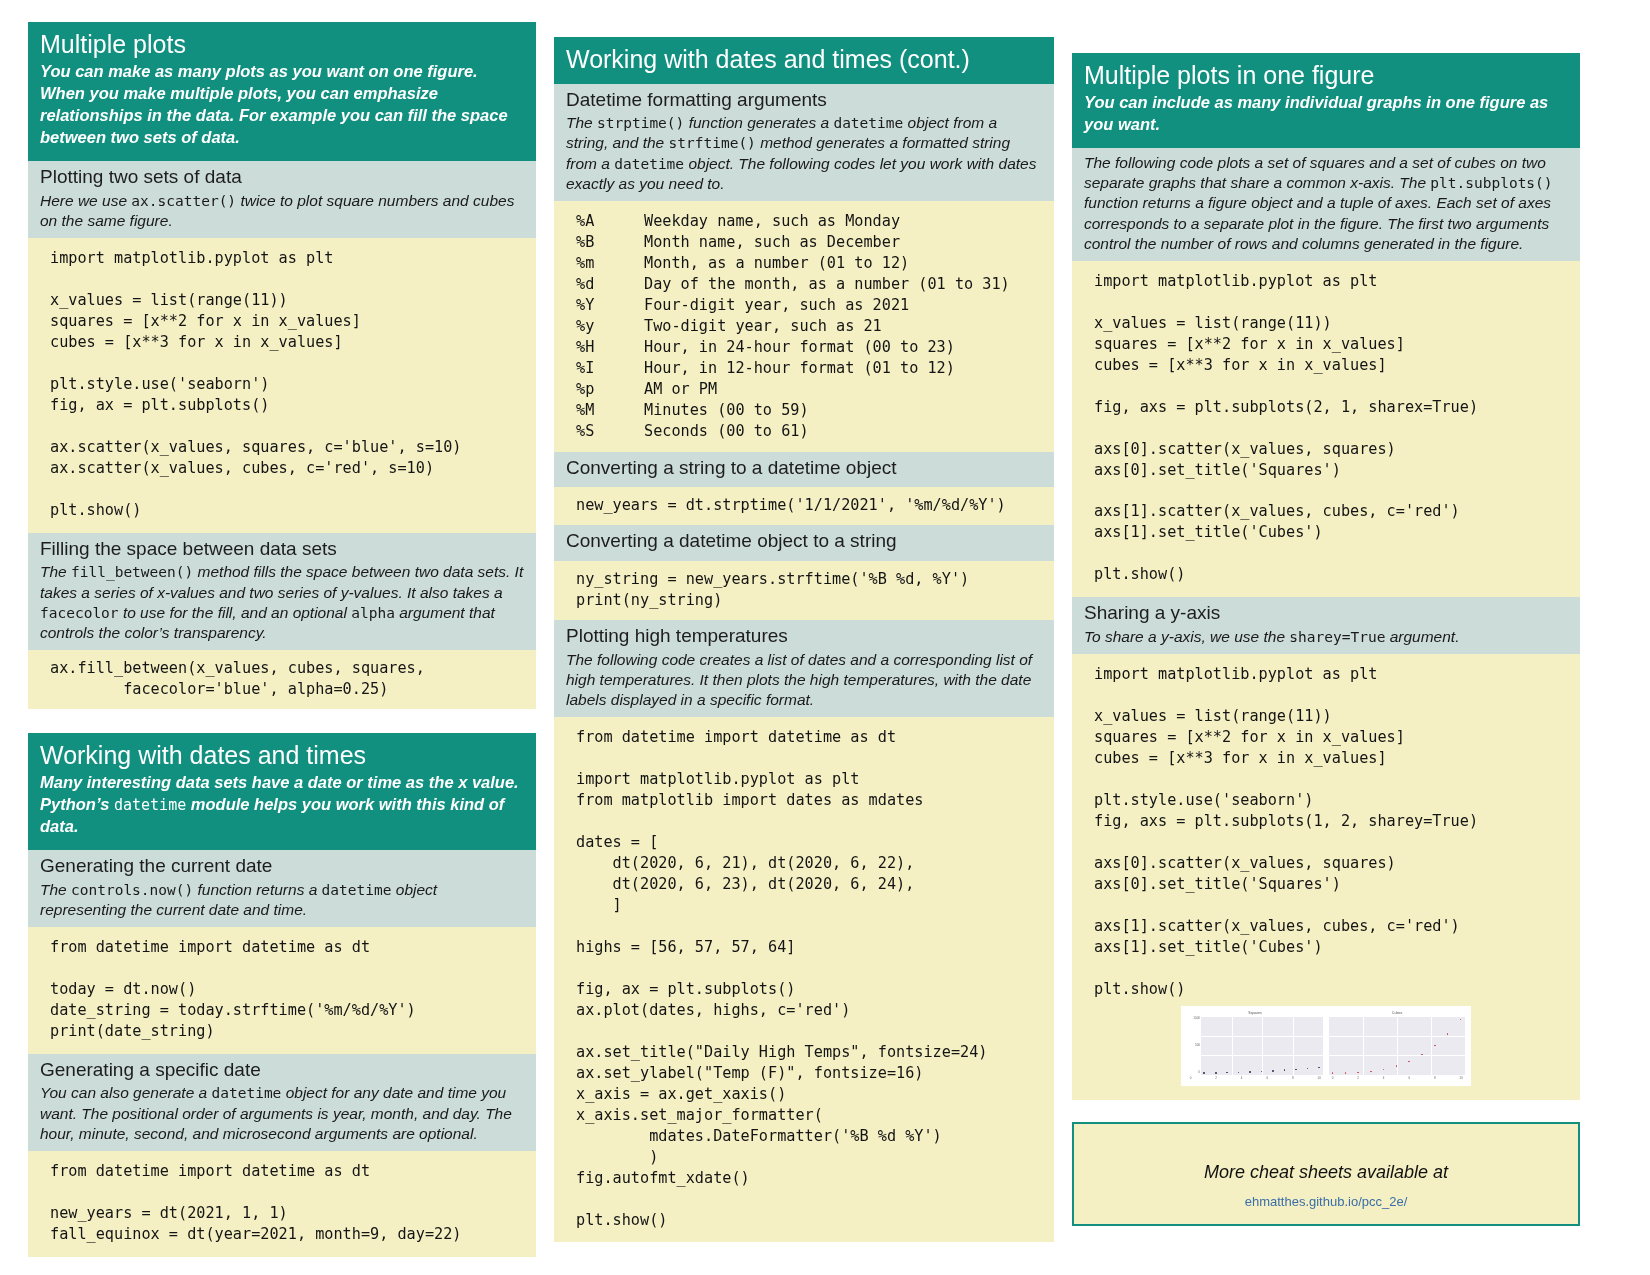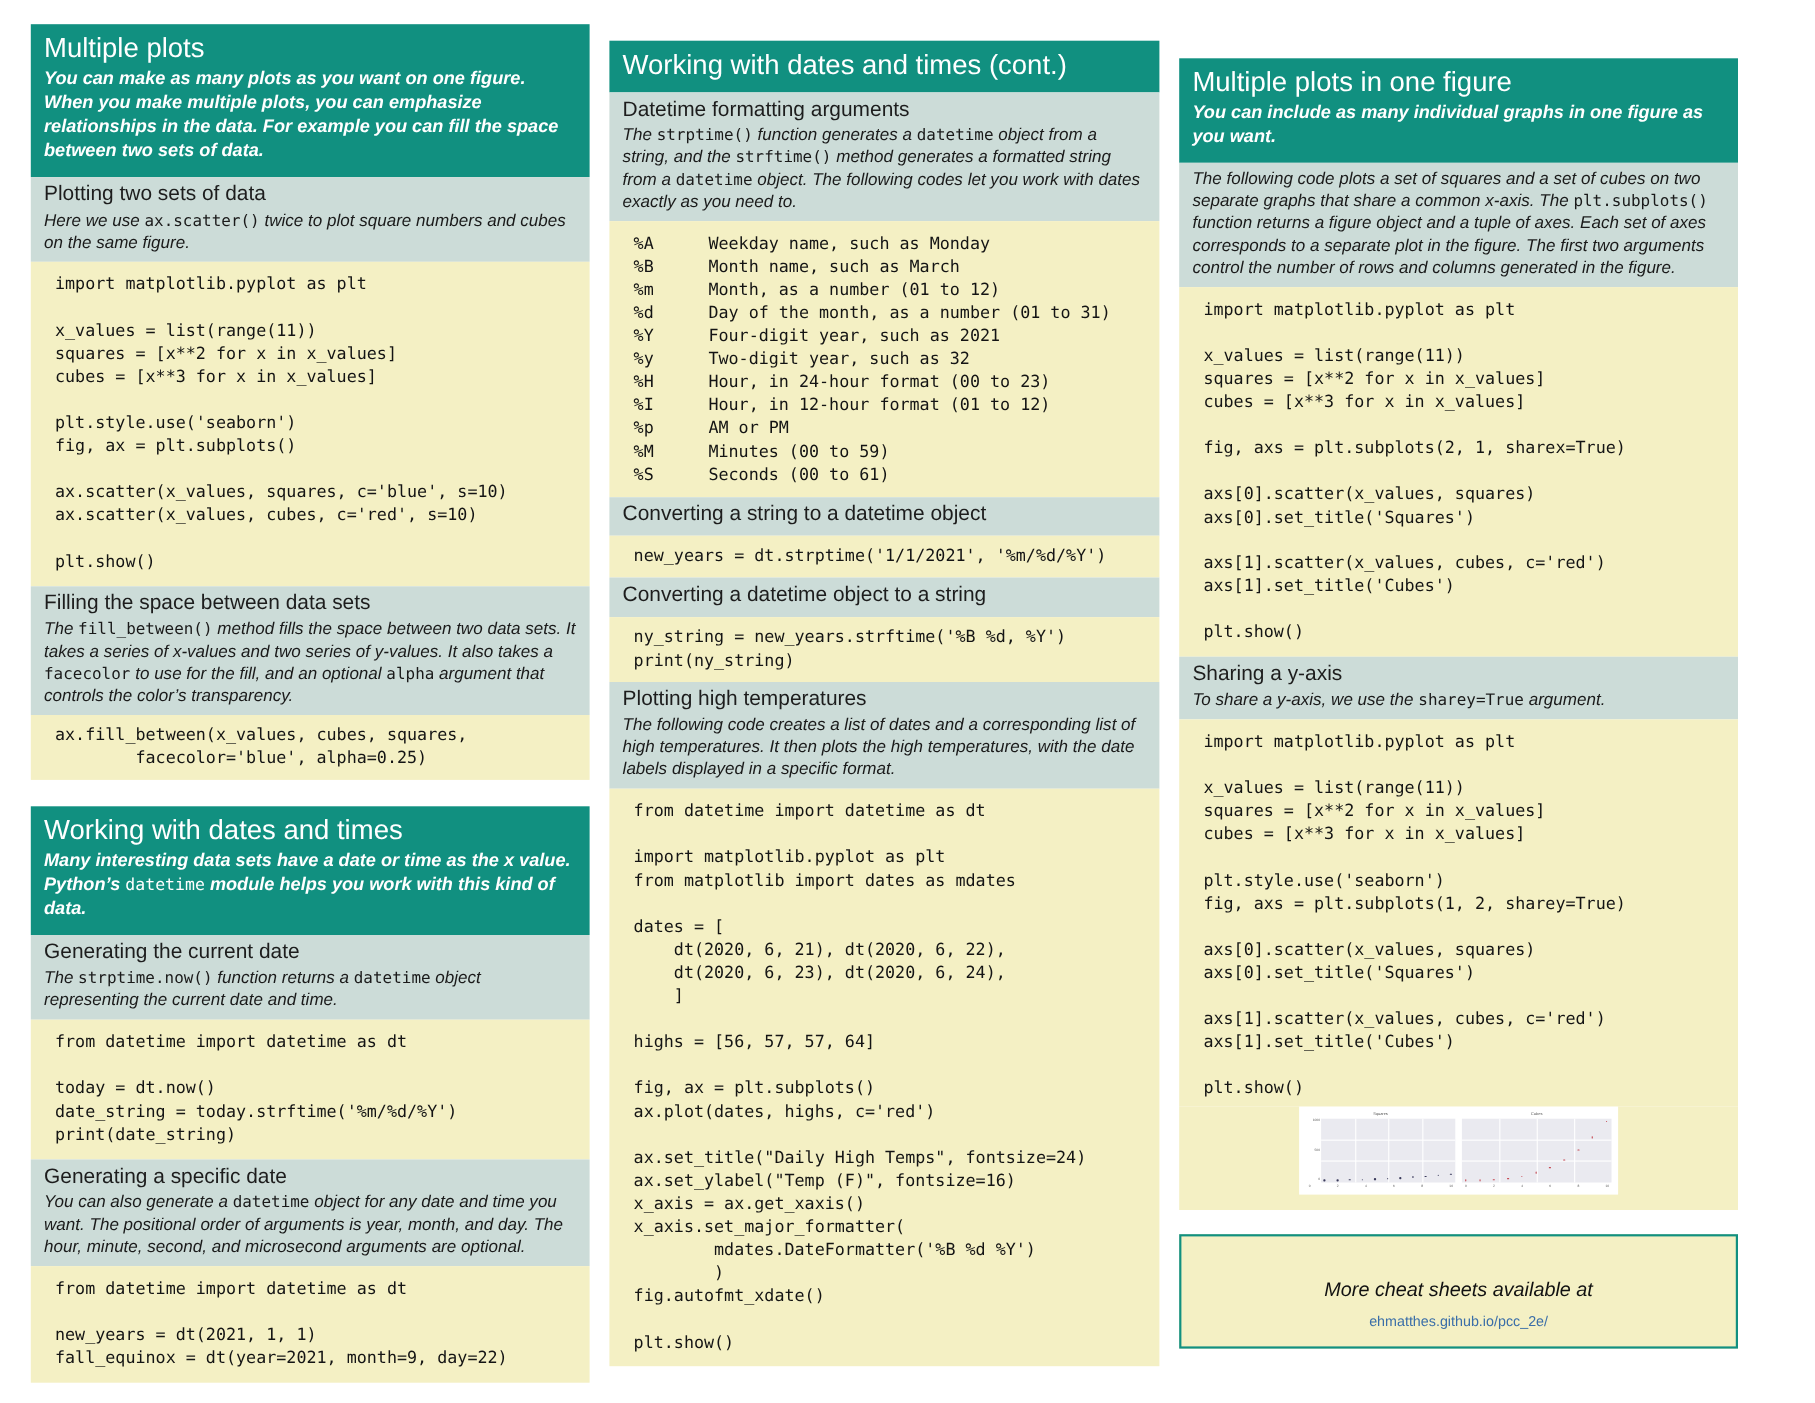--- a/index.html
+++ b/index.html
@@ -178,21 +178,21 @@
     </div>
 
     <div class="group">
       <div class="hdr">
         <div class="hdr-title">Working with dates and times</div>
         <div class="hdr-desc"><span>Many interesting data sets have a date or time as the x value. Python’s </span><span class="mono">datetime</span><span> module helps you work with this kind of data.</span></div>
       </div>
 
       <div class="sub">
         <div class="sub-title">Generating the current date</div>
-        <div class="sub-desc"><span>The </span><span class="mono">strptime.now()</span><span> function returns a </span><span class="mono">datetime</span><span> object representing the current date and time.</span></div>
+        <div class="sub-desc"><span>The </span><span class="mono">controls.now()</span><span> function returns a </span><span class="mono">datetime</span><span> object representing the current date and time.</span></div>
       </div>
       <div class="code">from datetime import datetime as dt
 
 today = dt.now()
 date_string = today.strftime('%m/%d/%Y')
 print(date_string)</div>
 
       <div class="sub">
         <div class="sub-title">Generating a specific date</div>
         <div class="sub-desc"><span>You can also generate a </span><span class="mono">datetime</span><span> object for any date and time you want. The positional order of arguments is year, month, and day. The hour, minute, second, and microsecond arguments are optional.</span></div>
@@ -217,37 +217,37 @@
         <div class="sub-desc"><span>The </span><span class="mono">strptime()</span><span> function generates a </span><span class="mono">datetime</span><span> object from a string, and the </span><span class="mono">strftime()</span><span> method generates a formatted string from a </span><span class="mono">datetime</span><span> object. The following codes let you work with dates exactly as you need to.</span></div>
       </div>
 
       <div class="fmt-table" id="fmt-table">
           <div class="fmt-row">
             <div class="fmt-code">%A</div>
             <div class="fmt-desc">Weekday name, such as Monday</div>
           </div>
           <div class="fmt-row">
             <div class="fmt-code">%B</div>
-            <div class="fmt-desc">Month name, such as March</div>
+            <div class="fmt-desc">Month name, such as December</div>
           </div>
           <div class="fmt-row">
             <div class="fmt-code">%m</div>
             <div class="fmt-desc">Month, as a number (01 to 12)</div>
           </div>
           <div class="fmt-row">
             <div class="fmt-code">%d</div>
             <div class="fmt-desc">Day of the month, as a number (01 to 31)</div>
           </div>
           <div class="fmt-row">
             <div class="fmt-code">%Y</div>
             <div class="fmt-desc">Four-digit year, such as 2021</div>
           </div>
           <div class="fmt-row">
             <div class="fmt-code">%y</div>
-            <div class="fmt-desc">Two-digit year, such as 32</div>
+            <div class="fmt-desc">Two-digit year, such as 21</div>
           </div>
           <div class="fmt-row">
             <div class="fmt-code">%H</div>
             <div class="fmt-desc">Hour, in 24-hour format (00 to 23)</div>
           </div>
           <div class="fmt-row">
             <div class="fmt-code">%I</div>
             <div class="fmt-desc">Hour, in 12-hour format (01 to 12)</div>
           </div>
           <div class="fmt-row">

